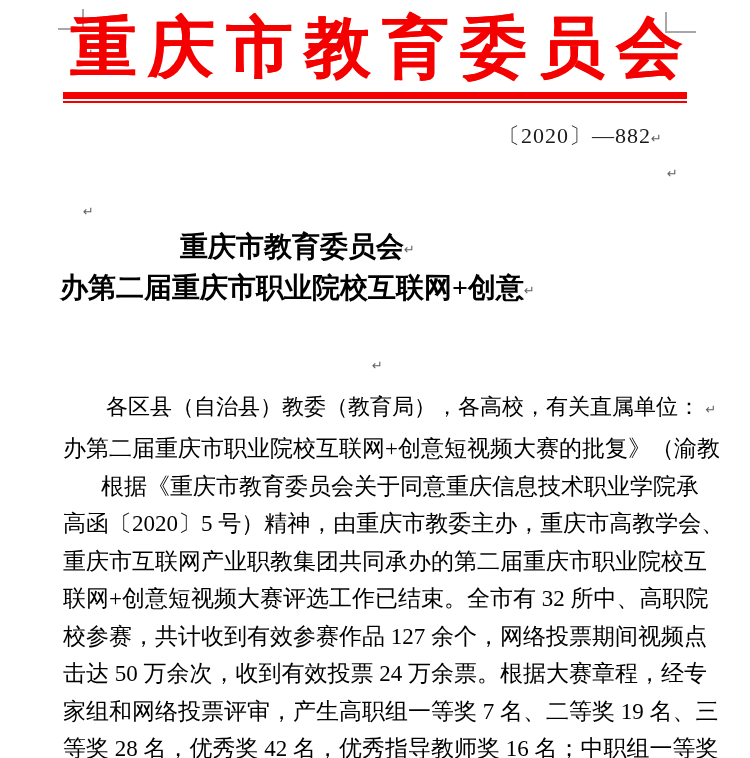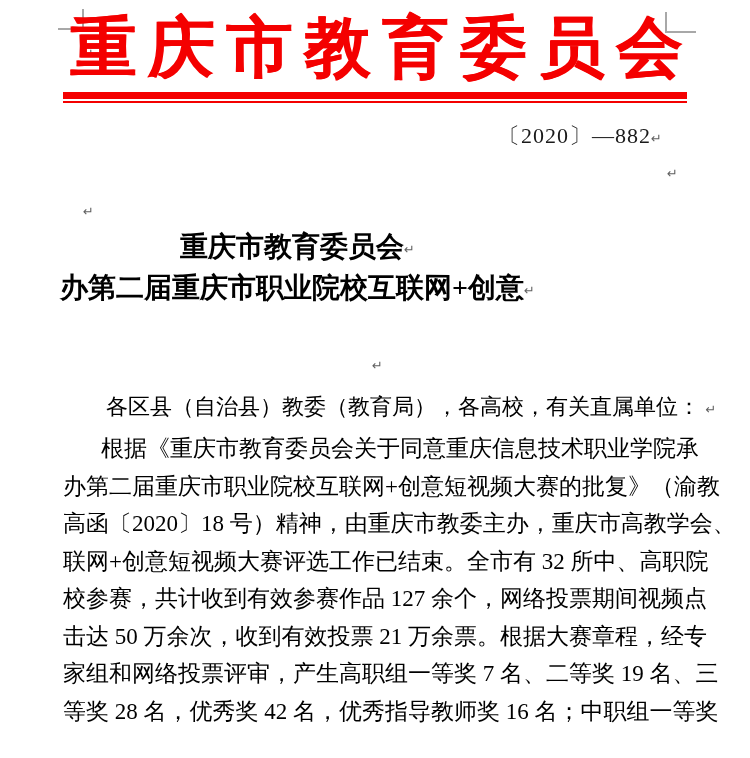--- a/index.html
+++ b/index.html
@@ -82,23 +82,24 @@
   <div class="doc-title">
     <div><span>重庆市教育委员会</span><span class="pmark">↵</span></div>
     <div><span>办第二届重庆市职业院校互联网+创意</span><span class="pmark">↵</span></div>
   </div>
 
   <div class="salutation">
     <span>各区县（自治县）教委（教育局），各高校，有关直属单位：</span> <span class="pmark">↵</span>
   </div>
 
   <div class="body-para">
+    <div class="jline">办第二届重庆市职业院校互联网+创意短视频大赛的批复》（渝教</div>
     <div class="jline indent">根据《重庆市教育委员会关于同意重庆信息技术职业学院承</div>
-    <div class="jline">办第二届重庆市职业院校互联网+创意短视频大赛的批复》（渝教</div>
-    <div class="jline">高函〔2020〕18 号）精神，由重庆市教委主办，重庆市高教学会、</div>
+    <div class="jline">高函〔2020〕5 号）精神，由重庆市教委主办，重庆市高教学会、</div>
+    <div class="jline">重庆市互联网产业职教集团共同承办的第二届重庆市职业院校互</div>
     <div class="jline">联网+创意短视频大赛评选工作已结束。全市有 32 所中、高职院</div>
     <div class="jline">校参赛，共计收到有效参赛作品 127 余个，网络投票期间视频点</div>
-    <div class="jline">击达 50 万余次，收到有效投票 21 万余票。根据大赛章程，经专</div>
+    <div class="jline">击达 50 万余次，收到有效投票 24 万余票。根据大赛章程，经专</div>
     <div class="jline">家组和网络投票评审，产生高职组一等奖 7 名、二等奖 19 名、三</div>
     <div class="jline">等奖 28 名，优秀奖 42 名，优秀指导教师奖 16 名；中职组一等奖</div>
   </div>
 
 </div>
 
 </body></html>

